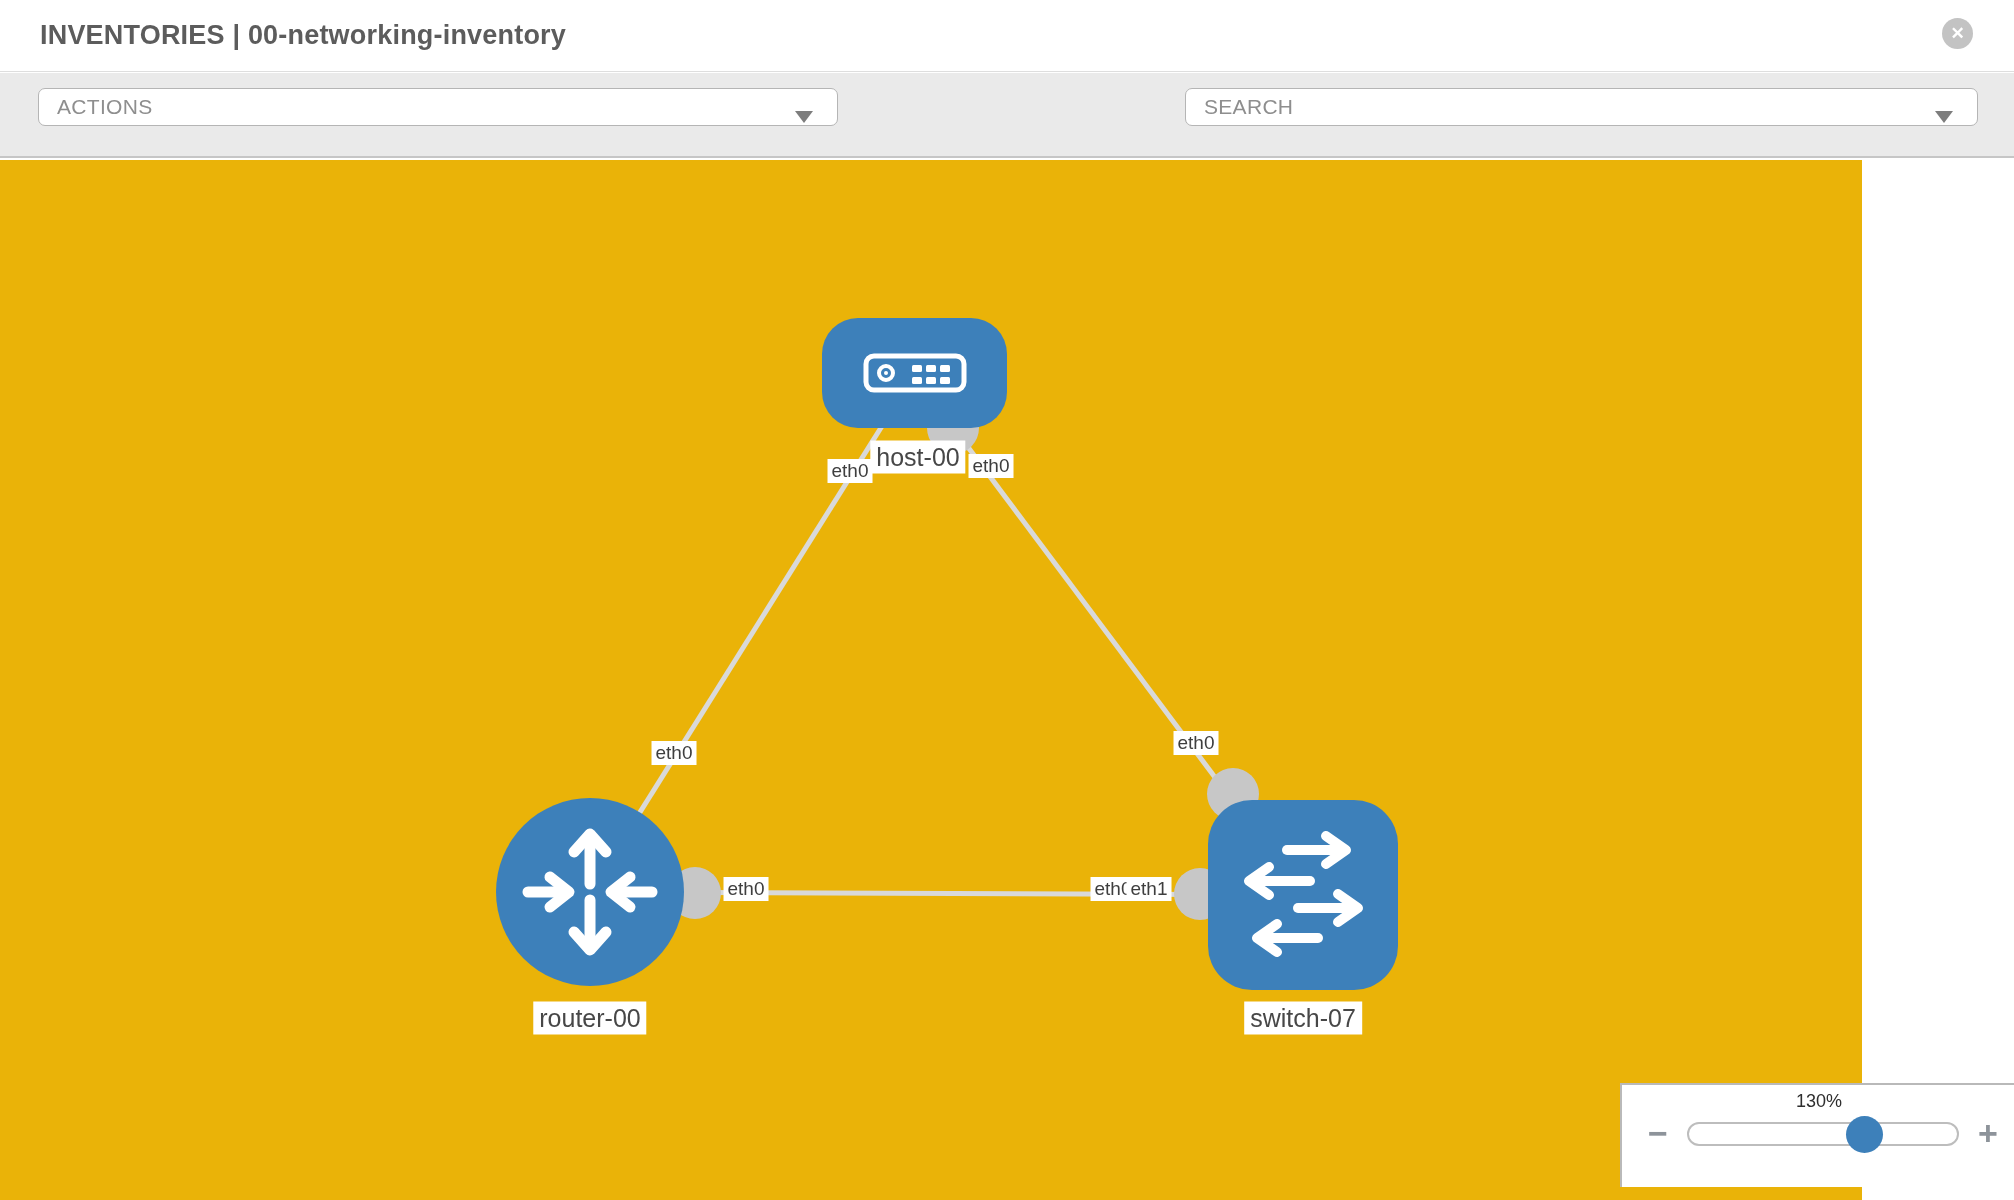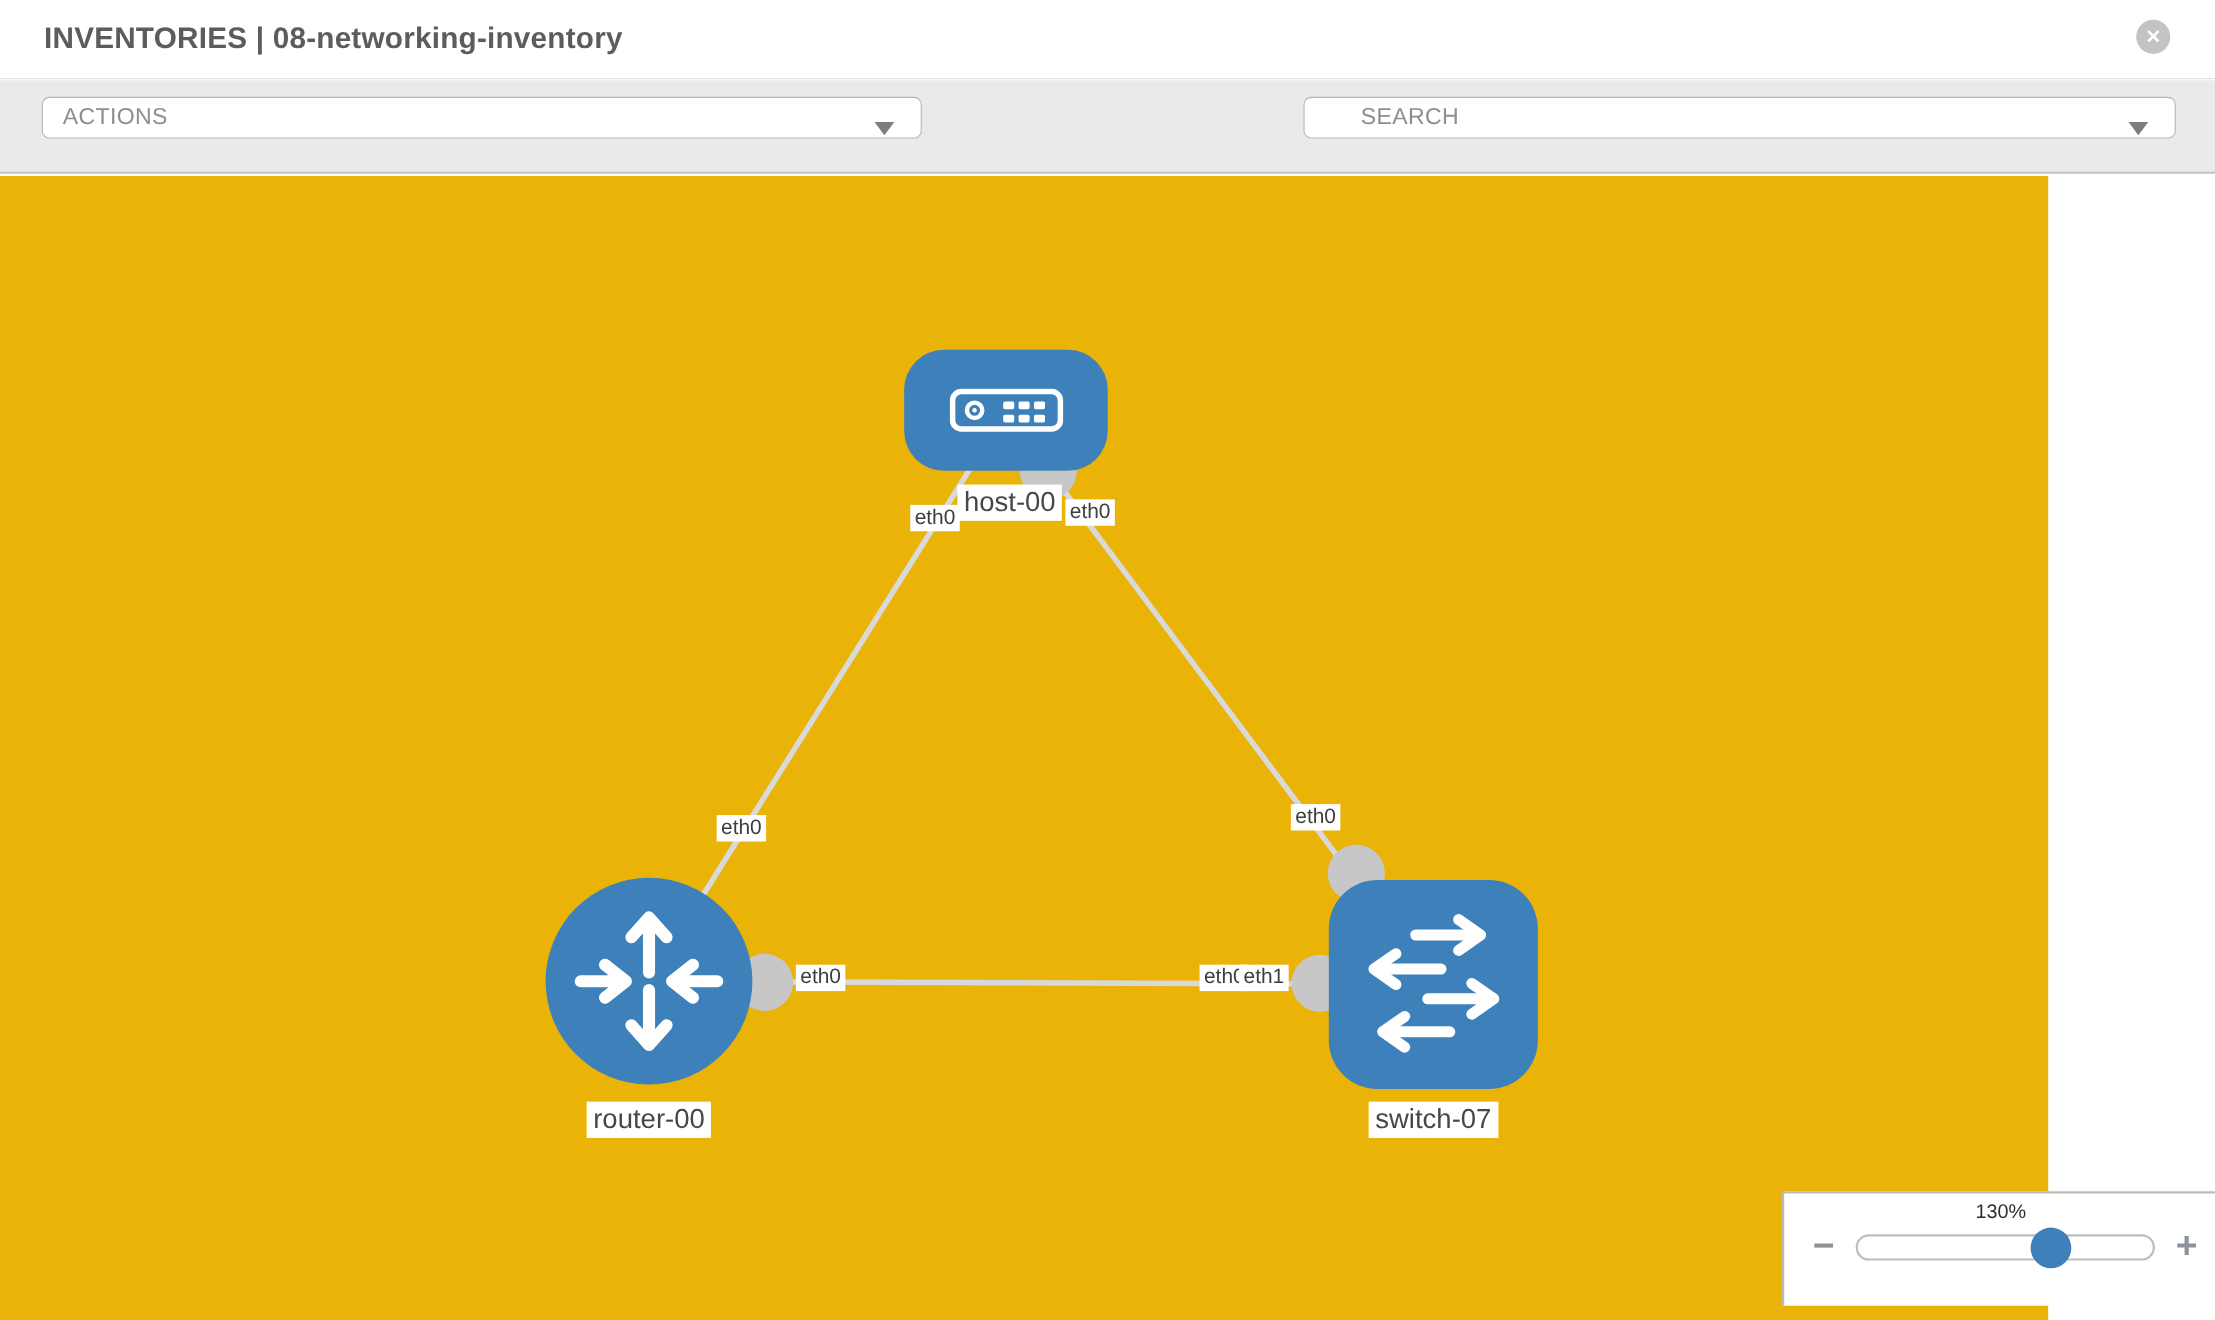--- a/index.html
+++ b/index.html
@@ -21,21 +21,21 @@
     background:#eaeaea; border-bottom:2px solid #c6c6c6; }
   .select-box { position:absolute; top:15px; height:38px; background:#ffffff;
     border:1px solid #b5b5b5; border-radius:7px; display:flex;
     align-items:center; cursor:pointer; }
   .select-box .ph { margin-left:18px; font-size:21px; color:#8e8e8e;
     letter-spacing:0.3px; }
   .caret { position:absolute; right:24px; top:22px; width:0; height:0;
     border-left:9px solid transparent; border-right:9px solid transparent;
     border-top:12px solid #7d7d7d; }
   .actions-box { left:38px; width:800px; }
-  .search-box { left:1185px; width:793px;padding-left:33px; }
+  .search-box { left:1185px; width:793px; }
   .tool-icon-btn { position:absolute; top:96px; width:36px; height:40px;
     cursor:pointer; display:flex; align-items:center; justify-content:center; }
 
   
   .canvas { position:absolute; left:0; top:160px; width:1862px; height:1040px;
     background:#eab308; }
   .net-svg { position:absolute; left:0; top:0; z-index:10; }
 
   .node { position:absolute; z-index:20; display:flex; align-items:center;
     justify-content:center; cursor:pointer; }
@@ -67,21 +67,21 @@
   .zoom-track { position:absolute; left:65px; top:37px; width:272px; height:24px;
     background:#ffffff; border:2px solid #bdbdbd; border-radius:12px;
     cursor:pointer; }
   .zoom-knob { position:absolute; left:224px; top:31px; width:37px; height:37px;
     border-radius:50%; background:#3d80ba; cursor:grab; }
 </style>
 </head>
 <body>
 
 <div class="header">
-  <div class="page-title">INVENTORIES | 08-networking-inventory</div>
+  <div class="page-title">INVENTORIES | 00-networking-inventory</div>
   <div class="close-btn">
     <span>✕</span>
   </div>
 </div>
 
 <div class="toolbar">
   <div class="select-box actions-box">
     <span class="ph">ACTIONS</span>
     <span class="caret"></span>
   </div>

